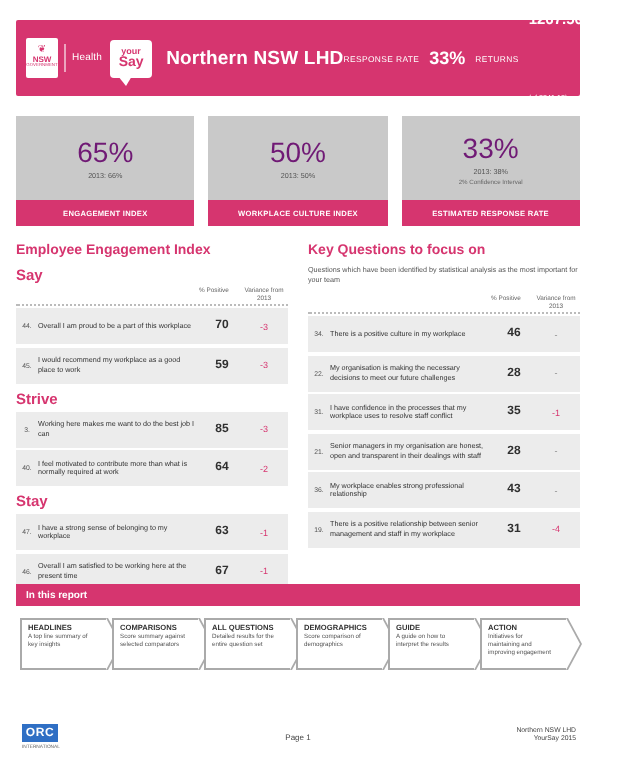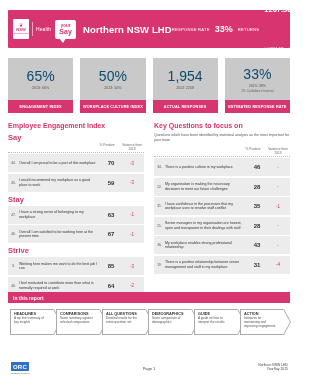--- a/index.html
+++ b/index.html
@@ -55,21 +55,21 @@
   
   .kpi-row{
     position:absolute;left:8px;top:58px;width:282px;height:55px;
     display:flex;gap:7px;
   }
   .kpi{flex:1;display:flex;flex-direction:column;}
   .kpi-top{
     flex:1;background:#c9c9c9;display:flex;flex-direction:column;
     align-items:center;justify-content:center;padding-top:2px;
   }
-  .kpi-val{font-size:14px;color:#0c4a6e;line-height:15px;}
+  .kpi-val{font-size:14px;color:#701a75;line-height:15px;}
   .kpi-sub{font-size:3.6px;color:#555;margin-top:2px;line-height:4.6px;text-align:center;}
   .kpi-sub2{font-size:3.1px;color:#666;line-height:4px;text-align:center;}
   .kpi-foot{
     height:13px;background:#d6356f;color:#fff;font-size:3.8px;font-weight:bold;
     display:flex;align-items:center;justify-content:center;letter-spacing:.15px;
     text-align:center;padding:0 2px;
   }
 
   
   .panels{position:absolute;left:8px;top:122px;width:282px;display:flex;gap:10px;}
@@ -170,27 +170,20 @@
       </div>
       <div class="kpi">
         <div class="kpi-top">
           <div class="kpi-val">50%</div>
           <div class="kpi-sub">2013: 50%</div>
         </div>
         <div class="kpi-foot">WORKPLACE CULTURE INDEX</div>
       </div>
       <div class="kpi">
         <div class="kpi-top">
-          <div class="kpi-val">1,954</div>
-          <div class="kpi-sub">2013: 2258</div>
-        </div>
-        <div class="kpi-foot">ACTUAL RESPONSES</div>
-      </div>
-      <div class="kpi">
-        <div class="kpi-top">
           <div class="kpi-val">33%</div>
           <div class="kpi-sub">2013: 38%</div>
           <div class="kpi-sub2">2% Confidence Interval</div>
         </div>
         <div class="kpi-foot">ESTIMATED RESPONSE RATE</div>
       </div>
     </div>
 
   <div class="panels">
 
@@ -210,47 +203,47 @@
               <div class="qvar">-3</div>
             </div>
             <div class="qrow">
               <div class="qnum">45.</div>
               <div class="qtext">I would recommend my workplace as a good place to work</div>
               <div class="qval">59</div>
               <div class="qvar">-3</div>
             </div>
           </div>
           <div>
+            <div class="group-title">Strive</div>
+            <div class="qrow">
+              <div class="qnum">3.</div>
+              <div class="qtext">Working here makes me want to do the best job I can</div>
+              <div class="qval">85</div>
+              <div class="qvar">-3</div>
+            </div>
+            <div class="qrow">
+              <div class="qnum">40.</div>
+              <div class="qtext">I feel motivated to contribute more than what is normally required at work</div>
+              <div class="qval">64</div>
+              <div class="qvar">-2</div>
+            </div>
+          </div>
+          <div>
             <div class="group-title">Stay</div>
             <div class="qrow">
               <div class="qnum">47.</div>
               <div class="qtext">I have a strong sense of belonging to my workplace</div>
               <div class="qval">63</div>
               <div class="qvar">-1</div>
             </div>
             <div class="qrow">
               <div class="qnum">46.</div>
               <div class="qtext">Overall I am satisfied to be working here at the present time</div>
               <div class="qval">67</div>
               <div class="qvar">-1</div>
-            </div>
-          </div>
-          <div>
-            <div class="group-title">Strive</div>
-            <div class="qrow">
-              <div class="qnum">3.</div>
-              <div class="qtext">Working here makes me want to do the best job I can</div>
-              <div class="qval">85</div>
-              <div class="qvar">-3</div>
-            </div>
-            <div class="qrow">
-              <div class="qnum">40.</div>
-              <div class="qtext">I feel motivated to contribute more than what is normally required at work</div>
-              <div class="qval">64</div>
-              <div class="qvar">-2</div>
             </div>
           </div>
         </div>
       <div class="cont-note">Continued...</div>
     </div>
 
     <div class="panel">
       <div class="panel-title">Key Questions to focus on</div>
       <div class="panel-desc">Questions which have been identified by statistical analysis as the most important for your team</div>
       <div class="col-head">

